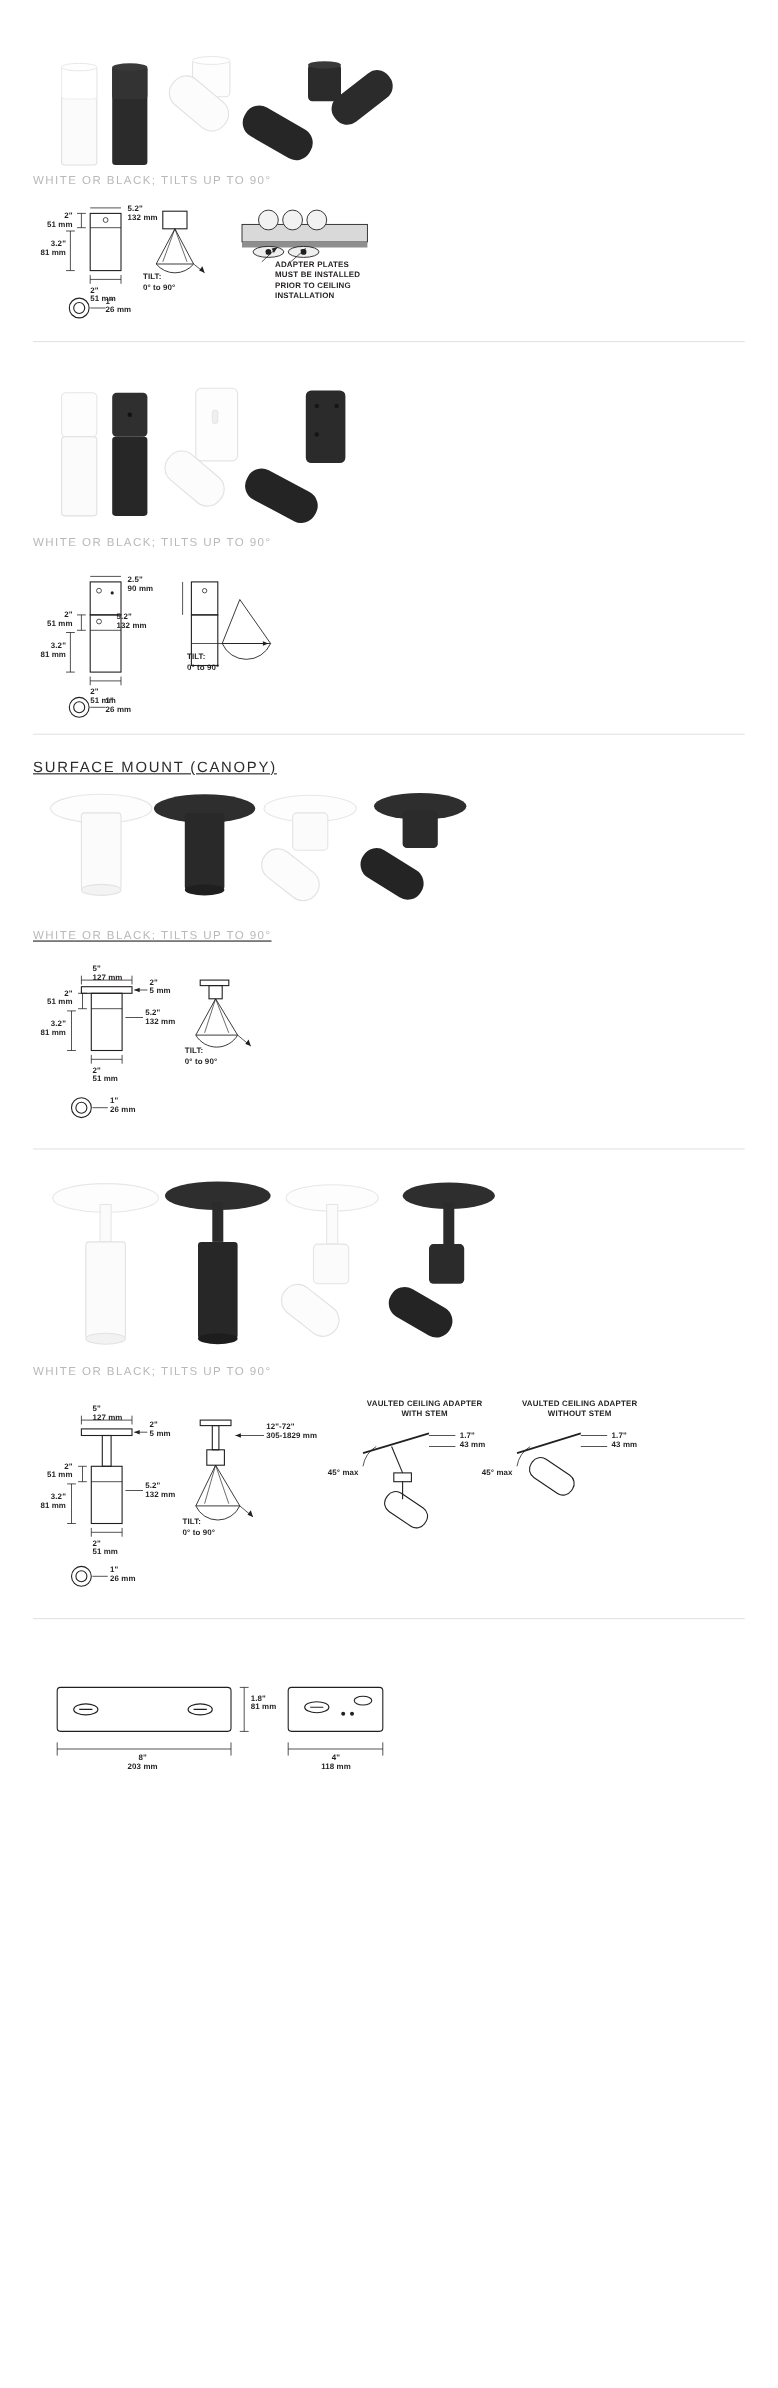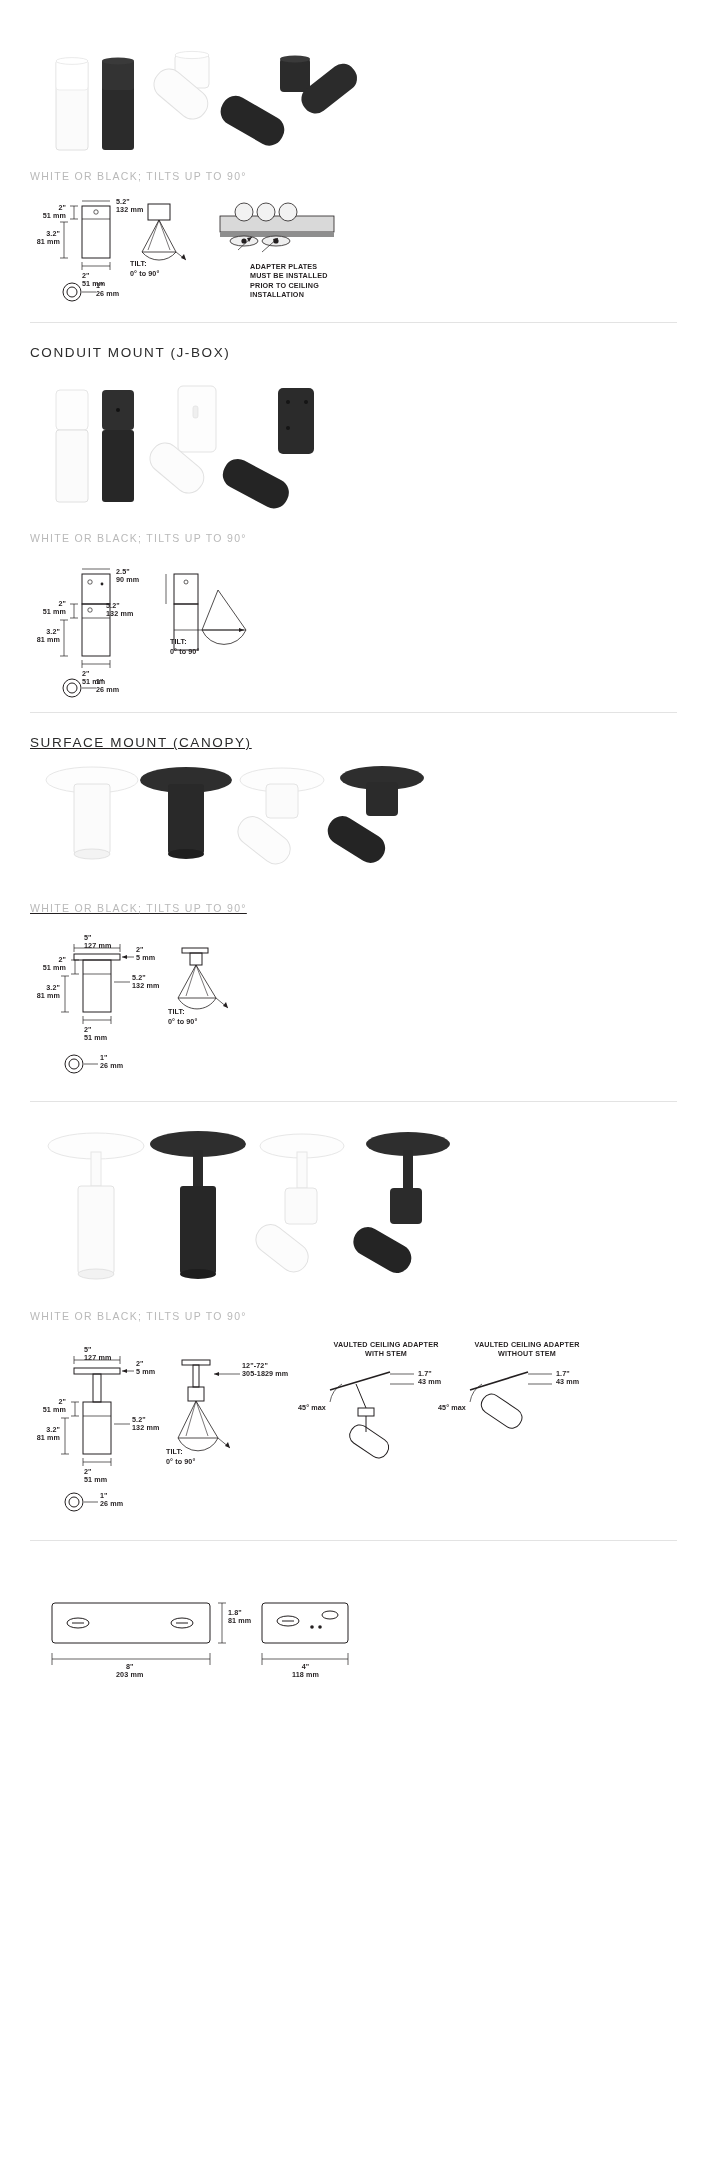--- a/index.html
+++ b/index.html
@@ -24,21 +24,21 @@
     font-weight: 400;
     color: #2b2b2b;
     margin: 0 0 6px 0;
     text-transform: uppercase;
   }
   .caption {
     font-size: 10.5px;
     letter-spacing: 1.3px;
     color: #b9b9b9;
     text-transform: uppercase;
-    margin: 16px 0 0 0;
+    margin: 4px 0 0 0;
   }
   .hr {
     border: none;
     border-top: 1px solid #e3e3e3;
     margin: 0;
   }
   .prod-row { position: relative; height: 130px; }
   .dims { position: relative; }
   .dim-txt {
     font-size: 7.2px;
@@ -156,31 +156,30 @@
       <span class="abs dim-txt" style="left:52px; top:78px;">
         <span>2"</span><br>
         <span>51 mm</span>
       </span>
       <span class="abs dim-txt" style="left:66px; top:88px;">
         <span>1"</span><br>
         <span>26 mm</span>
       </span>
       <span class="abs dim-txt" style="left:100px; top:66px;">TILT:</span>
       <span class="abs dim-txt" style="left:100px; top:76px;">0° to 90°</span>
-      <span class="abs note" style="left:220px; top:68px; white-space:pre-line;">ADAPTER PLATES
+      <span class="abs note" style="left:220px; top:54px; white-space:pre-line;">ADAPTER PLATES
 MUST BE INSTALLED
 PRIOR TO CEILING
 INSTALLATION</span>
     </div>
 
     <hr class="hr" style="margin-top:10px;">
   </div>
 
   <div class="section" style="padding-top:22px;">
-    <h2 class="sec-title">CONDUIT MOUNT (J-BOX)</h2>
 
     <div class="prod-row" style="height:150px;">
       <svg width="380" height="150" viewBox="0 0 380 150">
 
         <rect x="26" y="24" width="32" height="40" rx="4" fill="#fdfdfd" stroke="#e6e6e6"></rect>
         <rect x="26" y="64" width="32" height="72" rx="3" fill="#fbfbfb" stroke="#e0e0e0"></rect>
 
         <rect x="72" y="24" width="32" height="40" rx="4" fill="#2f2f2f"></rect>
         <rect x="72" y="64" width="32" height="72" rx="3" fill="#272727"></rect>
         <circle cx="88" cy="44" r="2" fill="#111"></circle>

